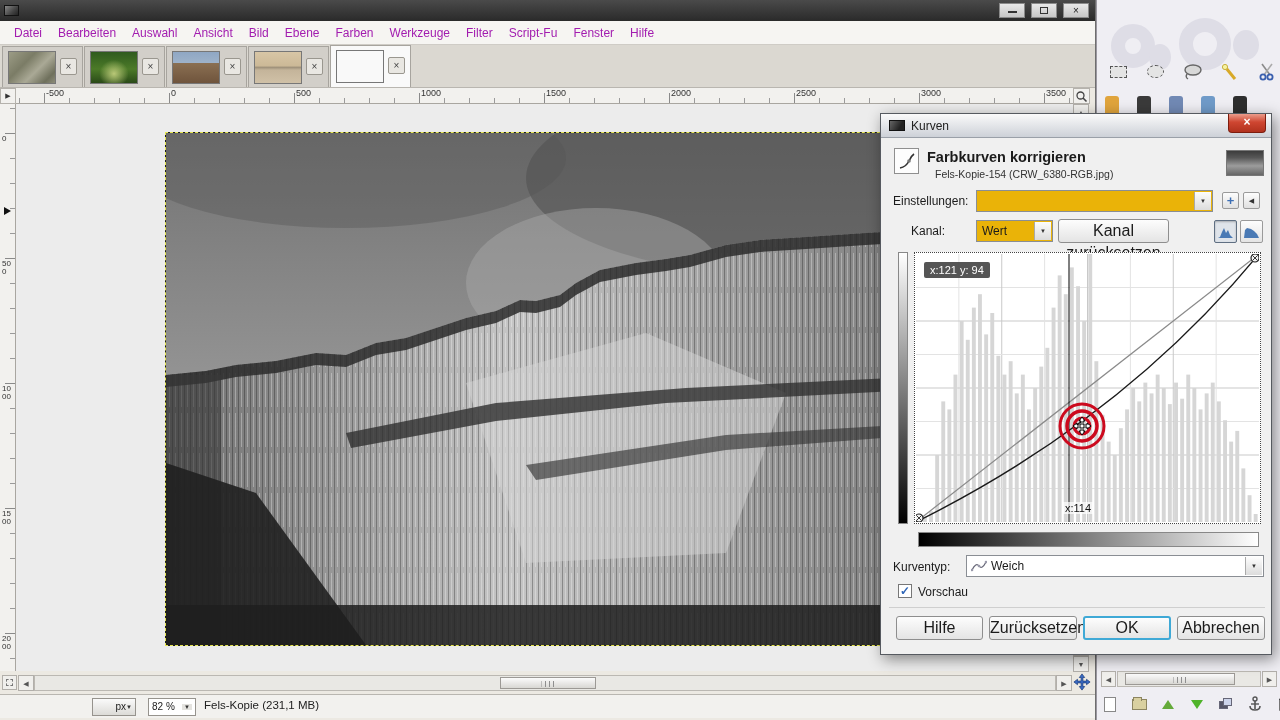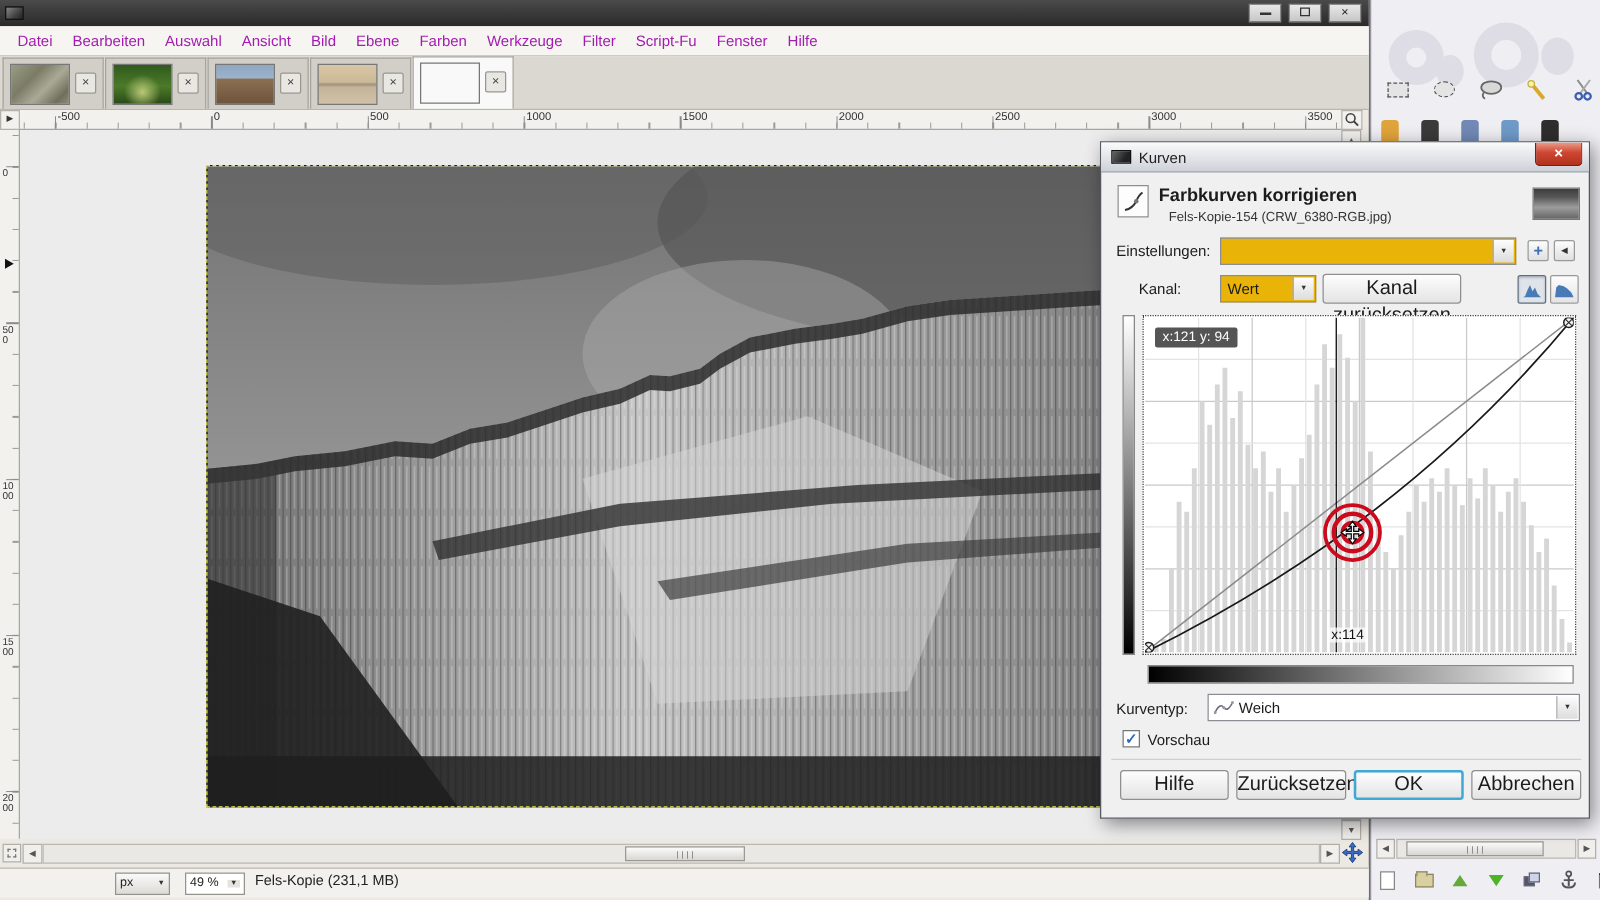--- a/index.html
+++ b/index.html
@@ -97,21 +97,21 @@
           background:repeating-linear-gradient(90deg,#8f8f8f 0 1px, rgba(0,0,0,0) 1px 4px); }
   #quickmask-btn { position:absolute; left:2px; top:675px; width:15px; height:15px;
                    background:#f0efec; border:1px solid #b2afaa; }
   #quickmask-btn i { display:block; margin:3px; width:7px; height:7px; border:1px dashed #777; }
   #pan-btn { position:absolute; left:1073px; top:673px; width:18px; height:18px; text-align:center; }
 
   #statusbar { position:absolute; left:0; top:694px; width:1095px; height:24px;
                background:#f2f1ee; border-top:1px solid #b9b6b0; font-size:11px; color:#222; }
   #unit-combo { position:absolute; left:92px; top:3px; width:44px; height:18px;
                 background:linear-gradient(#fafafa,#dcdbd7); border:1px solid #96938d;
-                font-size:10px; padding:2px 3px; }
+                font-size:10px; padding:2px 3px;text-align:right; }
   #unit-combo .arrow { float:right; font-size:6px; color:#333; margin-top:3px; }
   #zoom-combo { position:absolute; left:148px; top:3px; width:48px; height:18px;
                 background:#fff; border:1px solid #96938d; font-size:10px; padding:2px 3px; }
   #zoom-combo .arrow { float:right; font-size:6px; color:#333; margin-top:3px; background:#e4e3df;
                        padding:0 2px; }
   #status-title { position:absolute; left:204px; top:4px; font-size:11.5px; }
 
   
   #toolbox { position:absolute; left:1096px; top:0; width:184px; height:720px;
              background:#efeef3; border-left:1px solid #9a97a0; }
@@ -343,21 +343,21 @@
         <path d="M0,-9 L3,-5 L1,-5 L1,-1 L5,-1 L5,-3 L9,0 L5,3 L5,1 L1,1 L1,5 L3,5 L0,9 L-3,5 L-1,5 L-1,1 L-5,1 L-5,3 L-9,0 L-5,-3 L-5,-1 L-1,-1 L-1,-5 L-3,-5 Z" fill="#3a6bc4" stroke="#1d3d7a" stroke-width="0.8"></path>
       </svg>
     </div>
 
     <div id="statusbar">
       <div id="unit-combo">
         <span>px</span>
         <span class="arrow">▼</span>
       </div>
       <div id="zoom-combo">
-        <span>49 %</span>
+        <span>82 %</span>
         <span class="arrow">▼</span>
       </div>
       <span id="status-title">Fels-Kopie (231,1 MB)</span>
     </div>
   </div>
 
   <div id="toolbox">
     <div class="wilber" style="left:14px;top:24px;width:44px;height:44px;"></div>
     <div class="wilber" style="left:82px;top:18px;width:52px;height:52px;"></div>
     <div class="wilber-dot" style="left:52px;top:44px;width:22px;height:26px;"></div>

